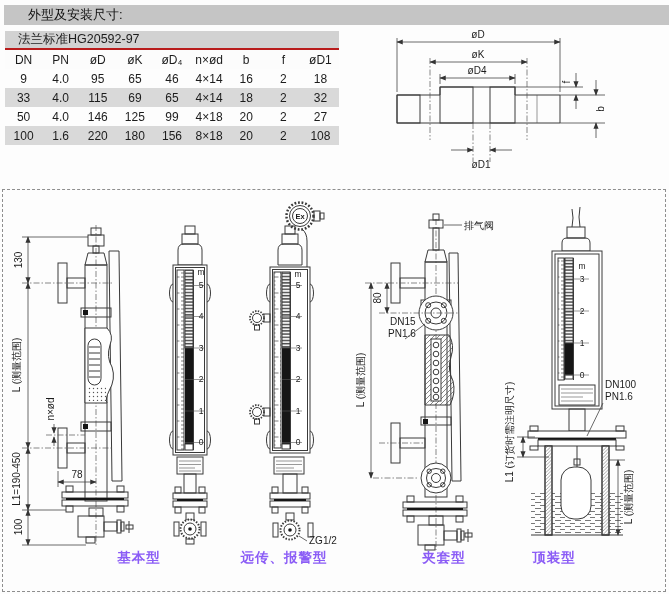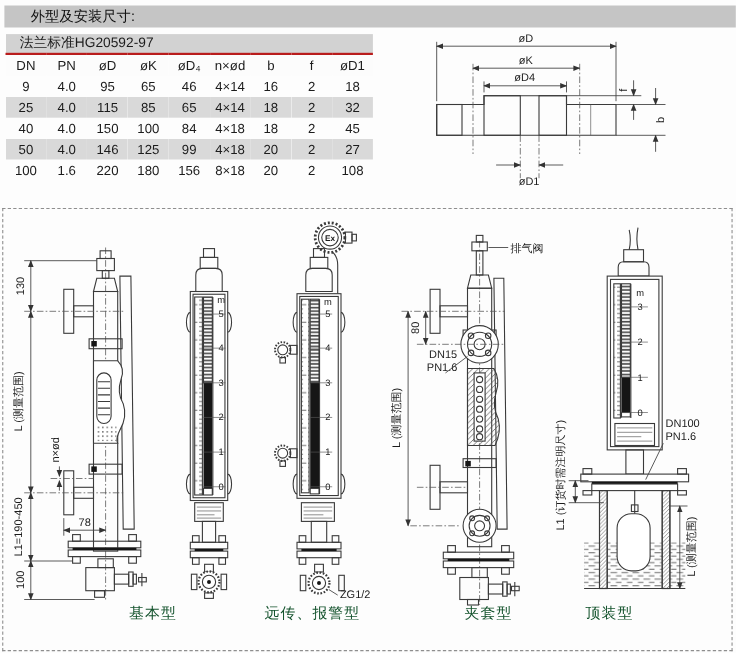--- a/index.html
+++ b/index.html
@@ -18,22 +18,22 @@
   svg.fig{position:absolute}
   .ln{stroke:#3a3a3a;stroke-width:1;fill:none}
   .fw{fill:#fff;stroke:#3a3a3a;stroke-width:1}
   .blk{fill:#161616;stroke:none}
   .dim{stroke:#444;stroke-width:0.8;fill:none}
   .dsh{stroke:#555;stroke-width:0.7;fill:none;stroke-dasharray:6 2 1.5 2}
   .thin{stroke:#555;stroke-width:0.6;fill:none}
   svg text{font-family:"Liberation Sans","DejaVu Sans",sans-serif;fill:#1c1c1c}
   .dt{font-size:10px}
   .num{font-size:8.5px}
-  .cap{position:absolute;top:549px;transform:translateX(-50%);font-size:13.5px;font-weight:normal;
-        color:#14532d;letter-spacing:1px;white-space:nowrap}
+  .cap{position:absolute;top:549px;transform:translateX(-50%);font-size:13.5px;font-weight:bold;
+        color:#8b5cf6;letter-spacing:1px;white-space:nowrap}
 </style>
 </head>
 <body>
 
 <div class="page">
 
   <svg width="0" height="0" style="position:absolute" aria-hidden="true">
     <defs>
       <marker id="arr" viewBox="0 0 10 10" refX="9" refY="5" markerWidth="8" markerHeight="8" orient="auto-start-reverse">
           <path d="M0,1 L10,5 L0,9 z" fill="#333"></path>
@@ -85,40 +85,29 @@
           <td>4.0</td>
           <td>95</td>
           <td>65</td>
           <td>46</td>
           <td>4×14</td>
           <td>16</td>
           <td>2</td>
           <td>18</td>
         </tr>
         <tr>
-          <td>25</td>
+          <td>33</td>
           <td>4.0</td>
           <td>115</td>
-          <td>85</td>
+          <td>69</td>
           <td>65</td>
           <td>4×14</td>
           <td>18</td>
           <td>2</td>
           <td>32</td>
-        </tr>
-        <tr>
-          <td>40</td>
-          <td>4.0</td>
-          <td>150</td>
-          <td>100</td>
-          <td>84</td>
-          <td>4×18</td>
-          <td>18</td>
-          <td>2</td>
-          <td>45</td>
         </tr>
         <tr>
           <td>50</td>
           <td>4.0</td>
           <td>146</td>
           <td>125</td>
           <td>99</td>
           <td>4×18</td>
           <td>20</td>
           <td>2</td>

